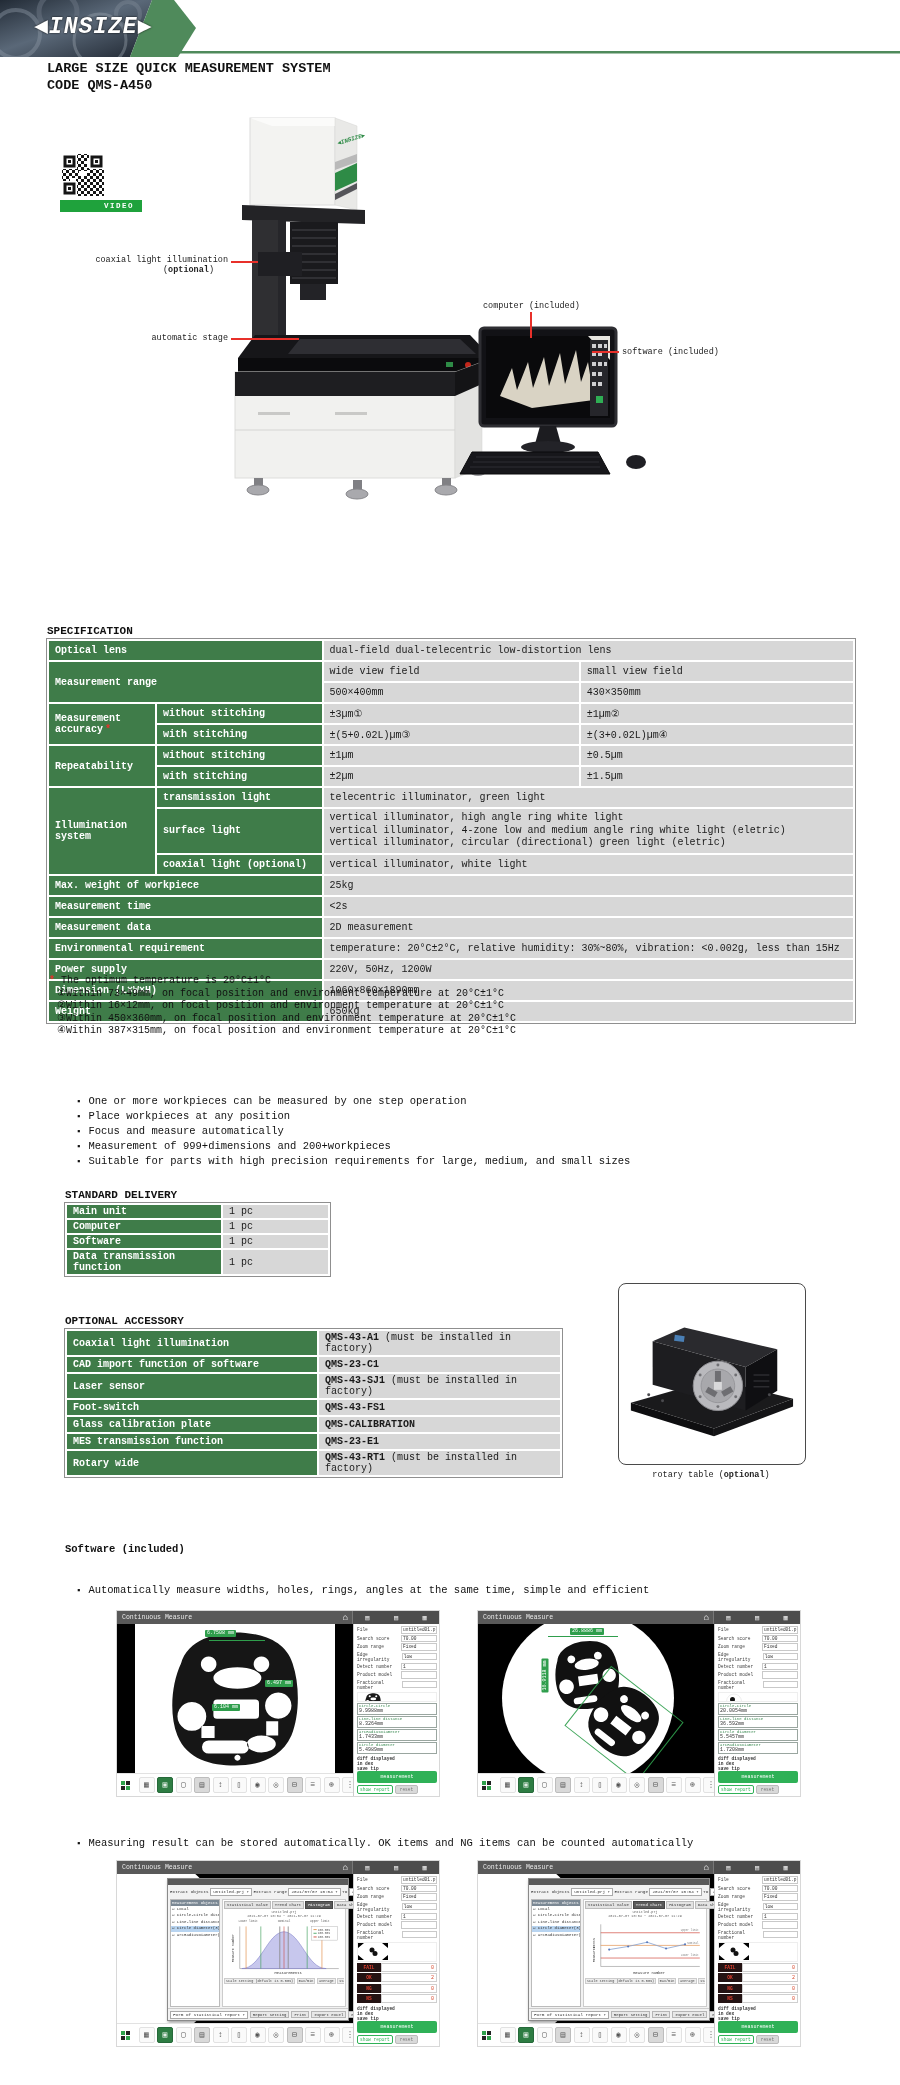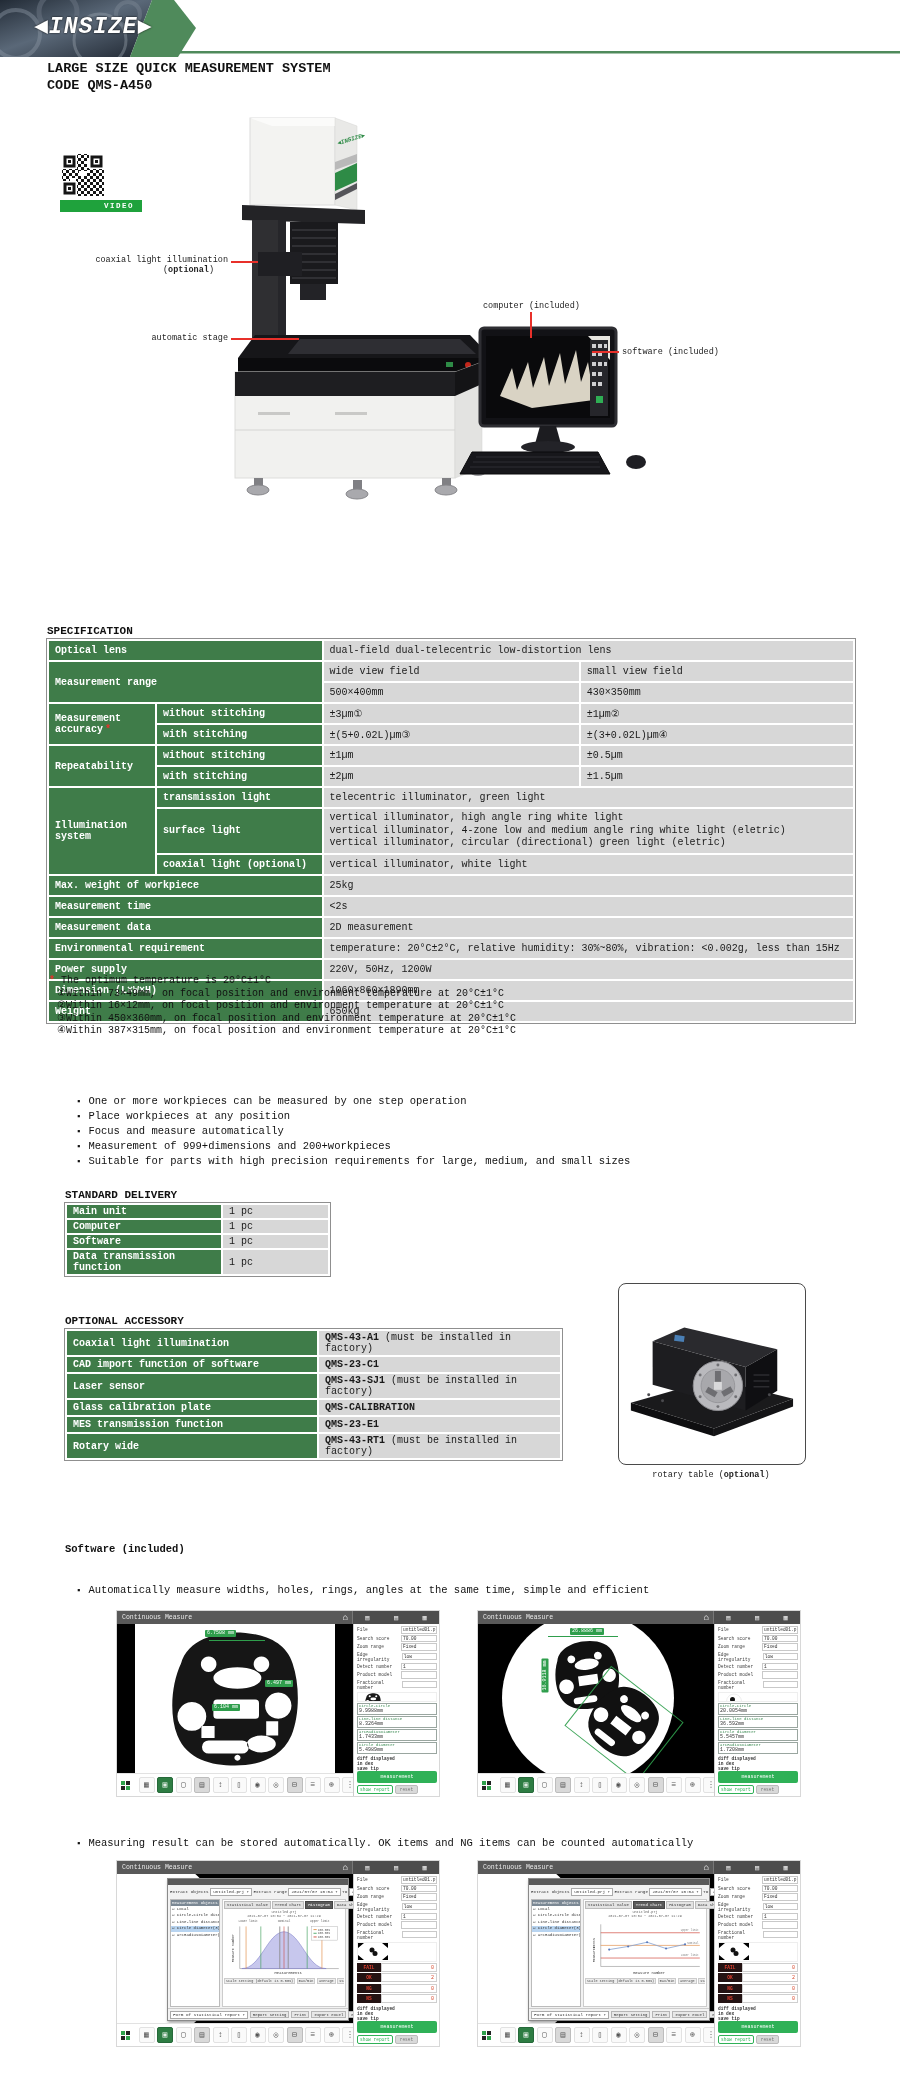--- a/index.html
+++ b/index.html
@@ -406,20 +406,24 @@
         </tr>
     <tr>
           <td class="g">CAD import function of software</td>
           <td class="v"><b>QMS-23-C1</b><span class="note"></span></td>
         </tr>
     <tr>
           <td class="g">Laser sensor</td>
           <td class="v"><b>QMS-43-SJ1</b><span class="note"> (must be installed in factory)</span></td>
         </tr>
     <tr>
+          <td class="g">Foot-switch</td>
+          <td class="v"><b>QMS-43-FS1</b><span class="note"></span></td>
+        </tr>
+    <tr>
           <td class="g">Glass calibration plate</td>
           <td class="v"><b>QMS-CALIBRATION</b><span class="note"></span></td>
         </tr>
     <tr>
           <td class="g">MES transmission function</td>
           <td class="v"><b>QMS-23-E1</b><span class="note"></span></td>
         </tr>
     <tr>
           <td class="g">Rotary wide</td>
           <td class="v"><b>QMS-43-RT1</b><span class="note"> (must be installed in factory)</span></td>

